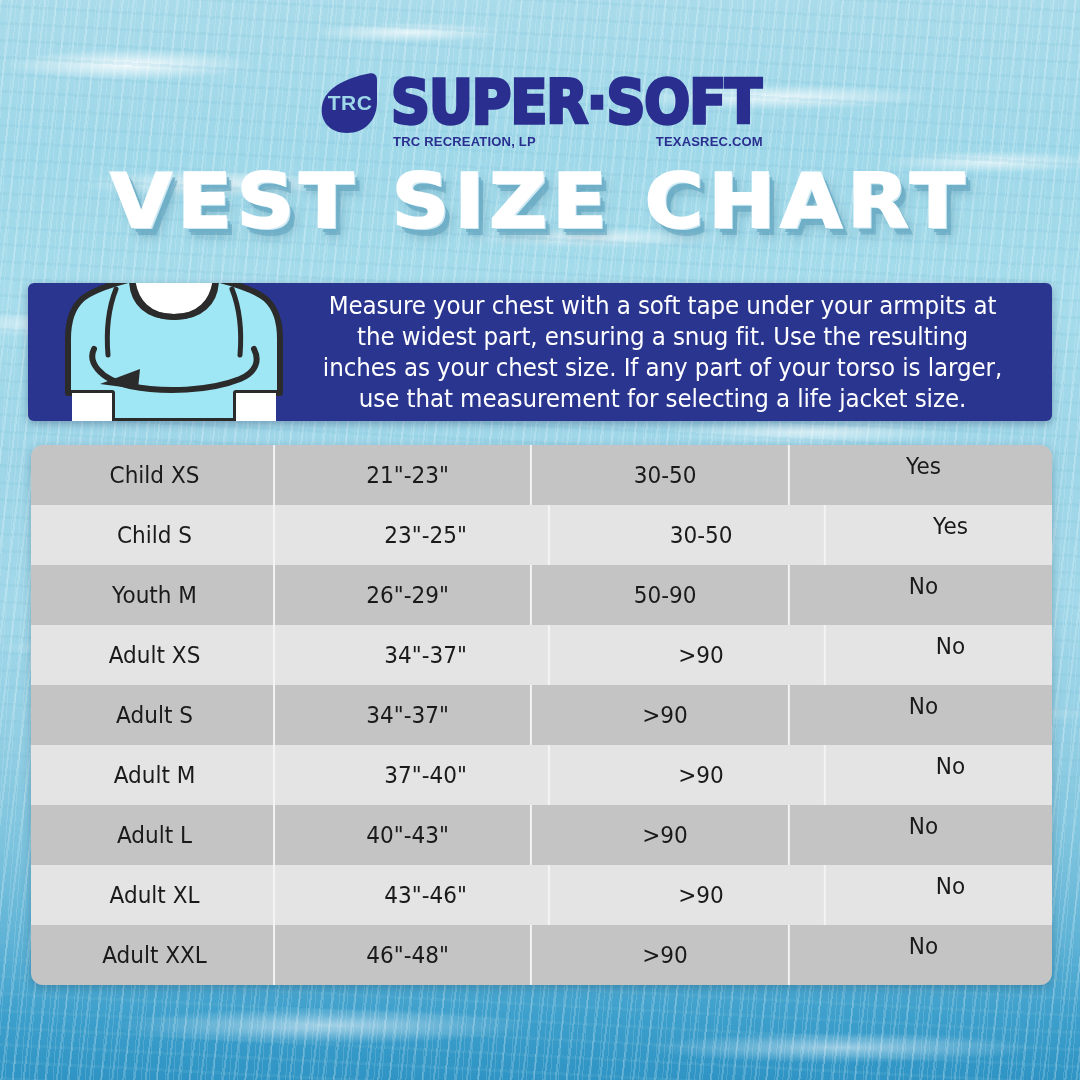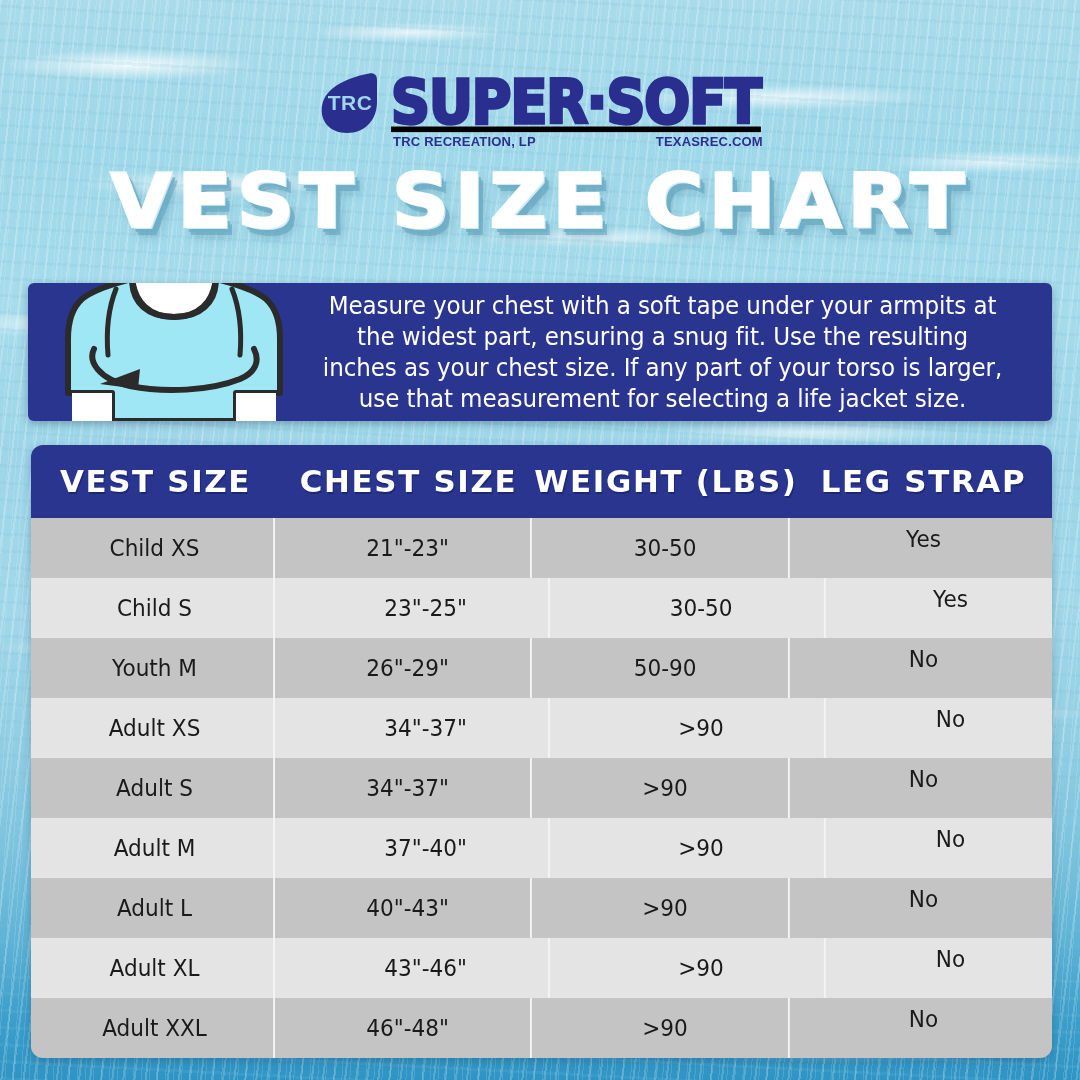--- a/index.html
+++ b/index.html
@@ -85,21 +85,20 @@
   
   #logo-area {
     position: absolute;
     left: 0; right: 0;
     top: 62px;
     height: 82px;
     display: flex;
     align-items: center;
     justify-content: center;
     gap: 10px;
-    text-decoration: underline;
   }
   #droplet {
     position: relative;
     width: 62px; height: 62px;
     flex: 0 0 auto;
   }
   #droplet svg { display: block; }
   #wordmark { position: relative; }
   #supersoft {
     font-family: "DejaVu Sans", sans-serif;
@@ -312,26 +311,20 @@
     </div>
 
     <div id="instruction-text">
       <p>Measure your chest with a soft tape under your armpits at the widest part, ensuring a snug fit. Use the resulting inches as your chest size. If any part of your torso is larger, use that measurement for selecting a life jacket size.</p>
     </div>
 
   </div>
 
   <div id="size-table">
 
-    <div class="thead">
-      <div class="cell c1">VEST SIZE</div>
-      <div class="cell c2">CHEST SIZE</div>
-      <div class="cell c3">WEIGHT (LBS)</div>
-      <div class="cell c4">LEG STRAP</div>
-    </div>
 
     <div id="tbody">
         <div class="trow odd">
           <div class="cell c1">Child XS</div>
           <div class="cell c2">21"-23"</div>
           <div class="cell c3">30-50</div>
           <div class="cell c4">Yes</div>
         </div>
         <div class="trow even">
           <div class="cell c1">Child S</div>

